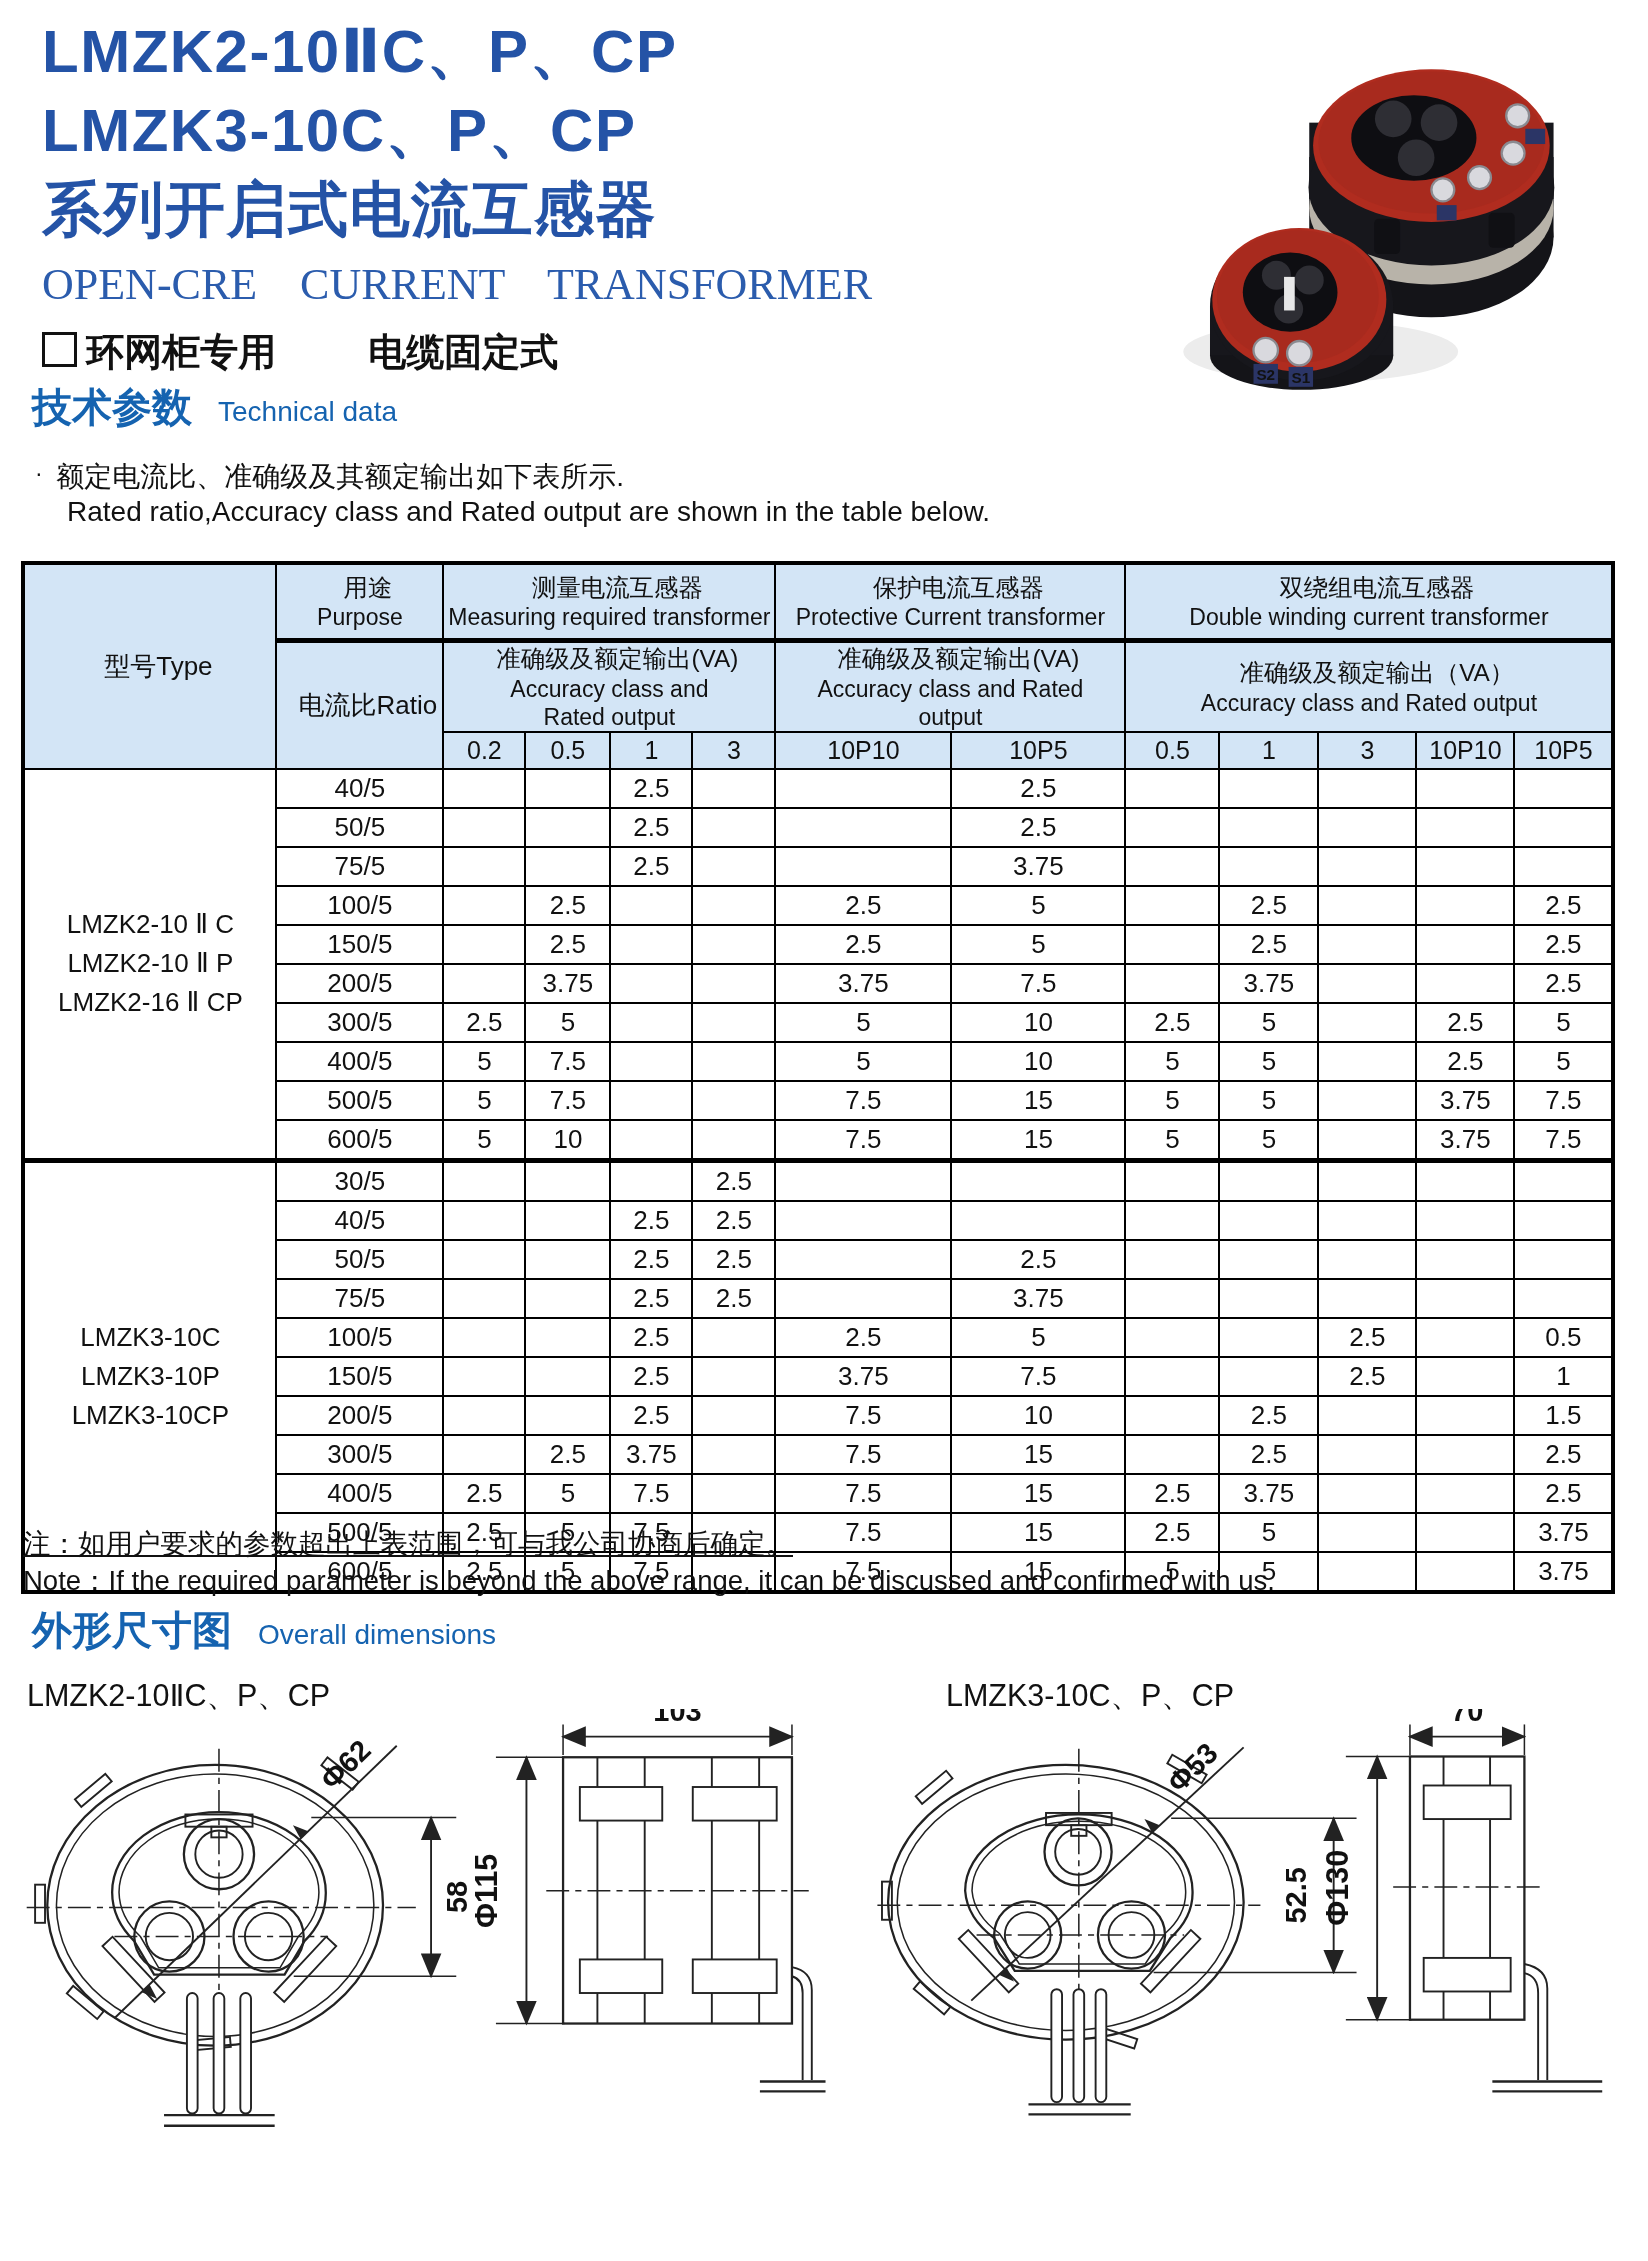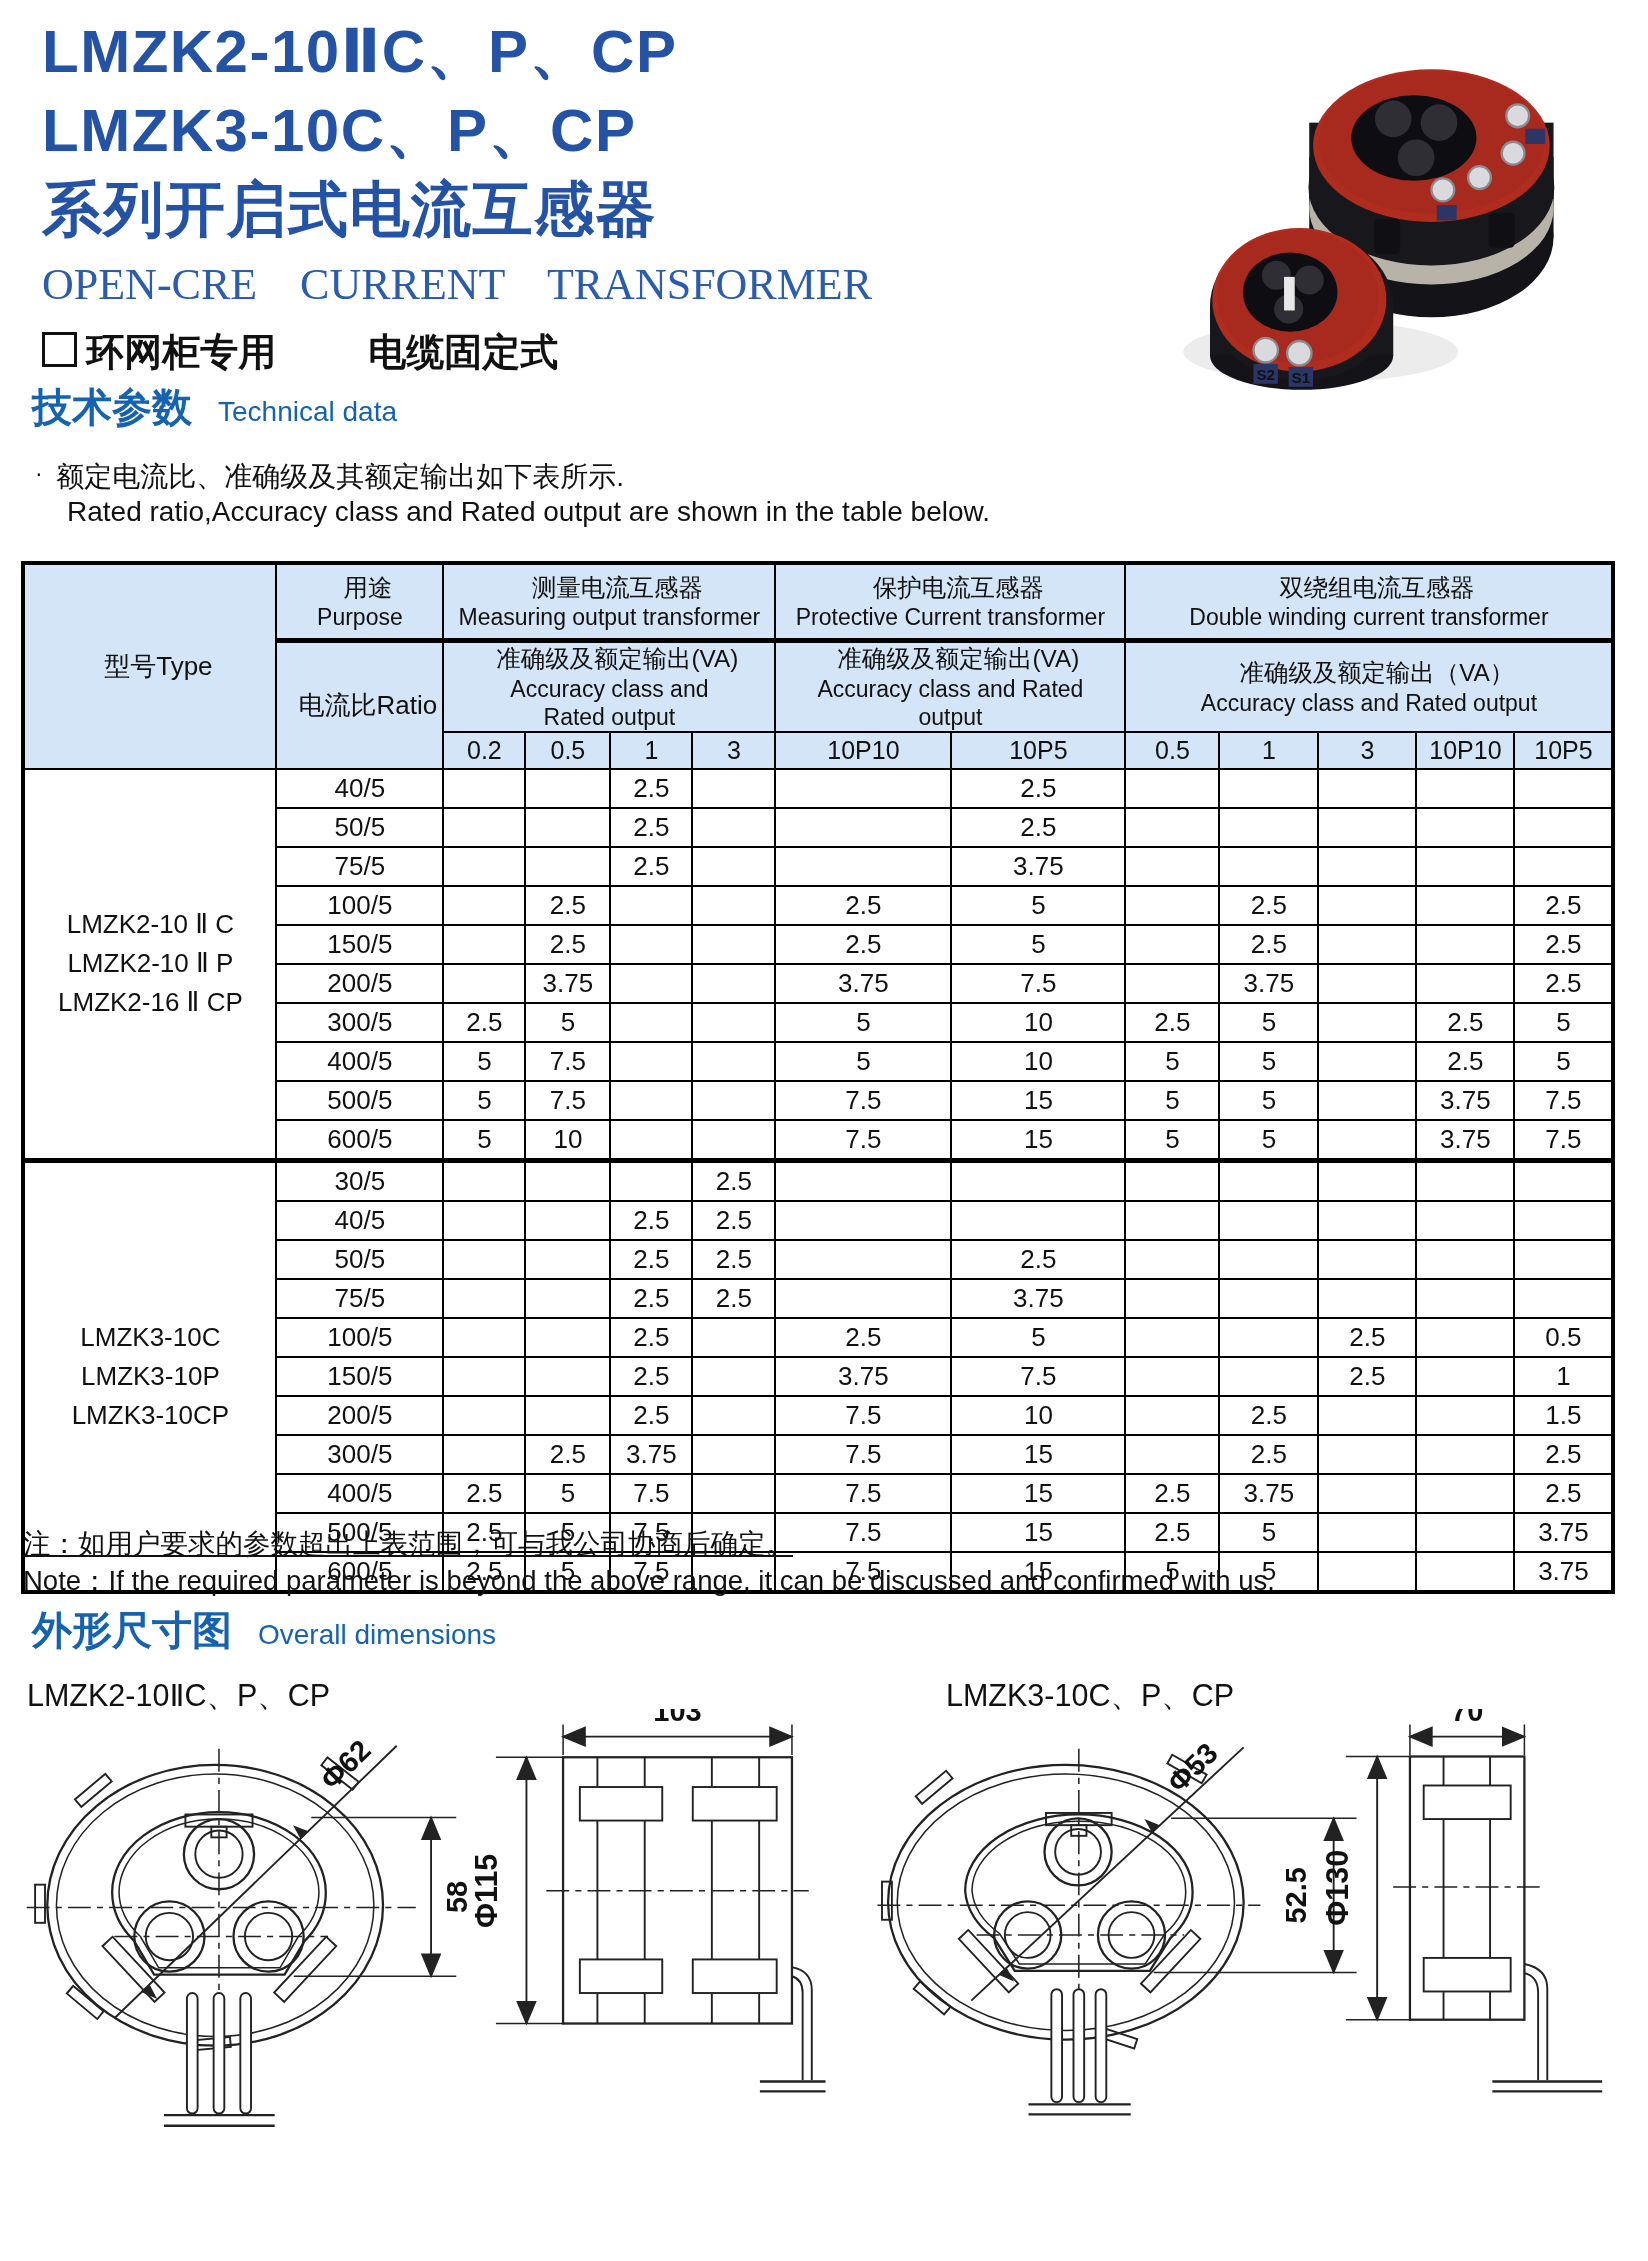--- a/index.html
+++ b/index.html
@@ -132,21 +132,21 @@
       <tr class="r1">
         <th rowspan="3">
             <span class="hz" style="font-size:26px">型号Type</span>
           </th>
         <th class="thick-b">
           <span class="hz">用途</span>
             <span class="he">Purpose</span>
         </th>
         <th class="thick-b" colspan="4">
           <span class="hz">测量电流互感器</span>
-            <span class="he">Measuring output transformer</span>
+            <span class="he">Measuring required transformer</span>
         </th>
         <th class="thick-b" colspan="2">
           <span class="hz">保护电流互感器</span>
             <span class="he">Protective Current transformer</span>
         </th>
         <th class="thick-b" colspan="5">
           <span class="hz">双绕组电流互感器</span>
             <span class="he">Double winding current transformer</span>
         </th>
       </tr>

